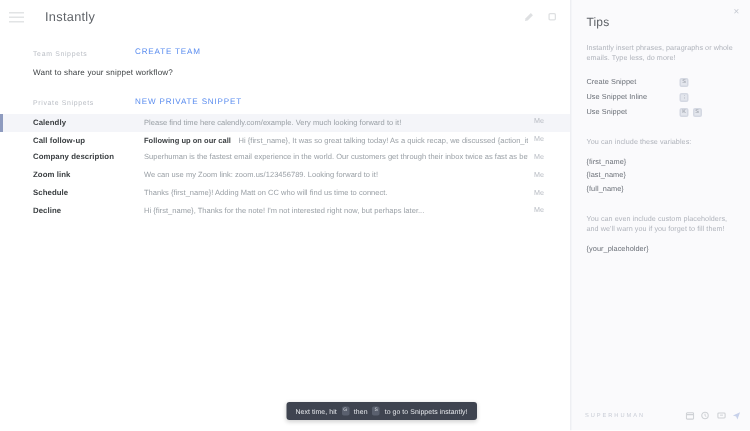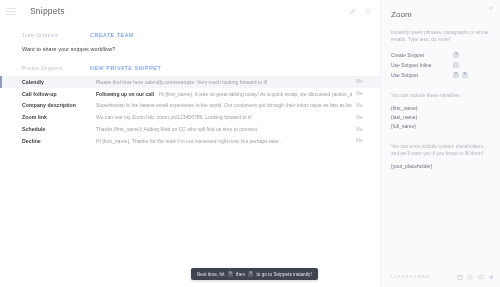--- a/index.html
+++ b/index.html
@@ -309,21 +309,21 @@
 <div class="app">
 
   <div class="main">
 
     <div class="titlebar">
       <div class="hamburger">
         <i></i>
           <i></i>
           <i></i>
       </div>
-      <div class="app-title">Snippets</div>
+      <div class="app-title">Instantly</div>
       <div class="title-actions">
         <span class="ticon">
           <svg viewBox="0 0 10 10">
               <path d="M7 1l2 2-5 5-2.6.6L2 6z" fill="#9aa0a6"></path>
             </svg>
         </span>
         <span class="ticon">
           <svg viewBox="0 0 10 10">
               <rect x="1.5" y="1.5" width="6" height="6" rx="1" fill="none" stroke="#9aa0a6" stroke-width="1.2"></rect>
             </svg>
@@ -378,21 +378,21 @@
           <div class="row-name">Decline</div>
           <div class="row-preview">Hi {first_name}, Thanks for the note! I'm not interested right now, but perhaps later...</div>
           <div class="row-owner">Me</div>
         </div>
       </div>
 
   </div>
 
   <div class="tips">
     <div class="tips-close">✕</div>
-    <div class="tips-title">Zoom</div>
+    <div class="tips-title">Tips</div>
     <div class="tips-p">Instantly insert phrases, paragraphs or whole emails. Type less, do more!</div>
 
     <div class="shortcuts" id="shortcut-rows">
         <div class="sc-row">
           <div class="sc-label">Create Snippet</div>
           <div class="keys">
             <div class="key">S</div>
           </div>
         </div>
         <div class="sc-row">

